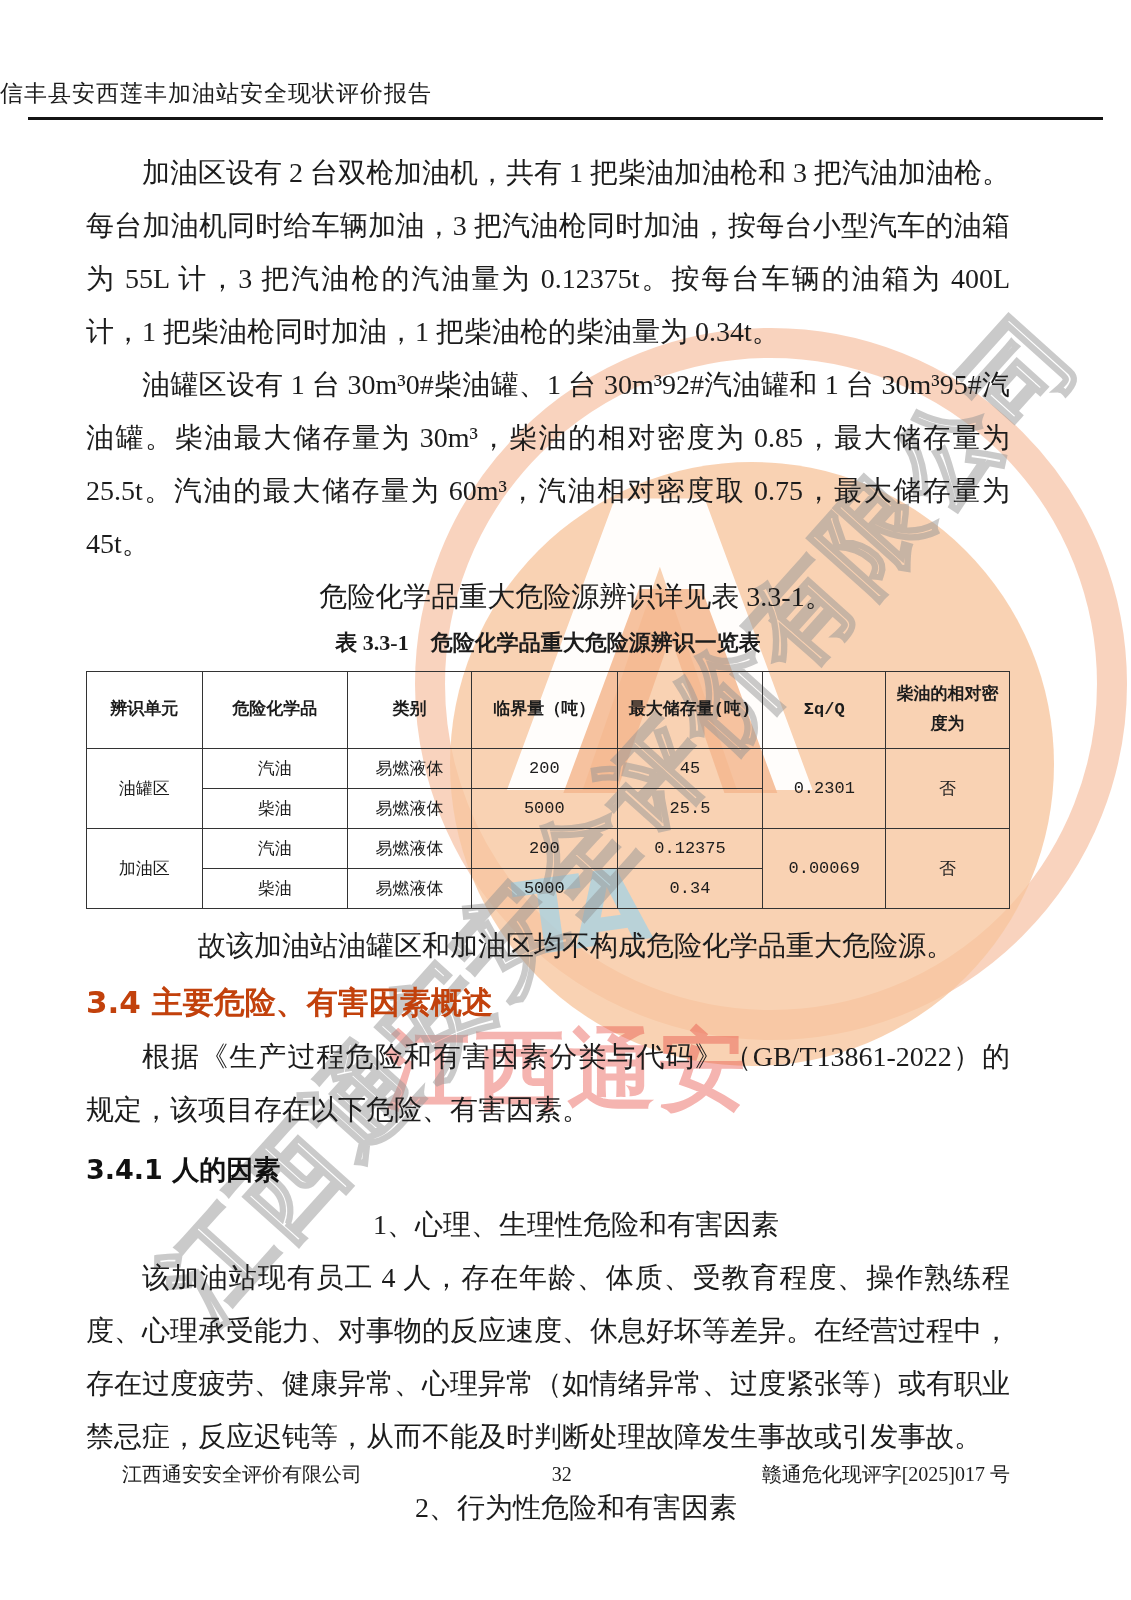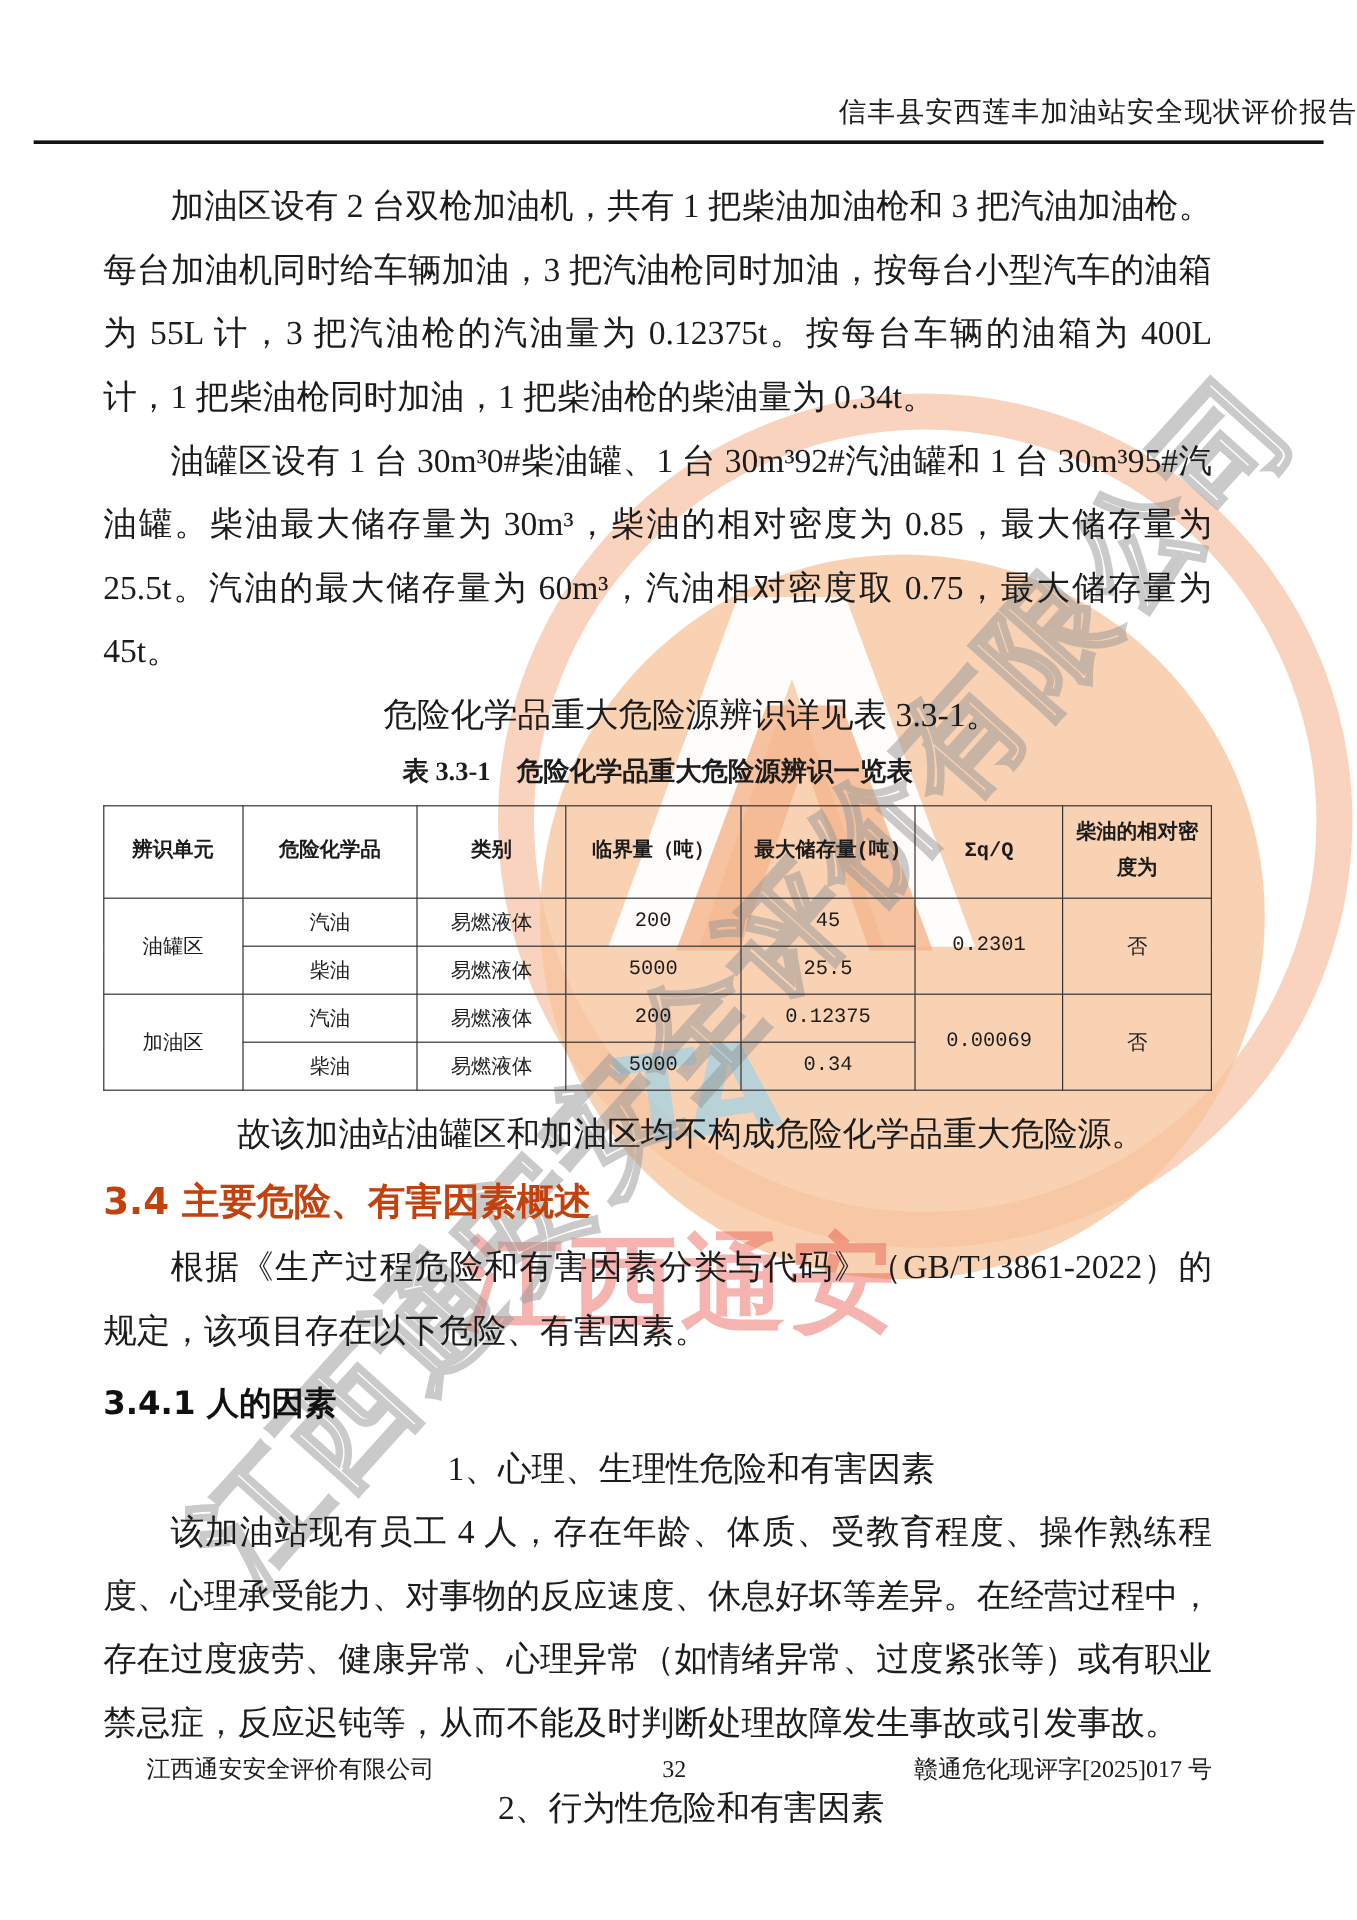--- a/index.html
+++ b/index.html
@@ -23,21 +23,21 @@
     font-size:102px; line-height:1; letter-spacing:-6px; color:rgba(158,210,232,0.7);
     transform:rotate(-8deg); }
   .wm-red { left:385px; top:1026px; font-family:"DejaVu Sans",sans-serif; font-weight:bold;
     font-size:88px; line-height:1; letter-spacing:3px; color:rgba(231,76,66,0.42); }
   .wm-diagonal { left:-80px; top:748px; width:1400px; text-align:center; white-space:nowrap;
     transform:rotate(-48deg); transform-origin:center;
     font-family:"DejaVu Sans",sans-serif; font-weight:bold; font-size:104px; line-height:1.3;
     letter-spacing:5px; color:transparent; -webkit-text-stroke:3px rgba(150,150,150,0.5); }
 
   
-  .header-title { position:relative; z-index:1; padding-top:78px; text-align:right;
+  .header-title { position:relative; z-index:1; padding-top:78px; text-align:left;
     font-size:23px; letter-spacing:1px; }
   .header-rule { position:relative; z-index:1; border-top:3px solid #141414; margin:8px 28px 0; }
 
   .content { position:relative; z-index:1; padding:26px 121px 0 86px; }
   .para { font-size:28px; line-height:53px; text-align:justify; text-indent:2em; margin:0; }
   .para.single { text-align:center; }
   .tbl-title { margin:6px 0 0; text-align:center; font-size:22px; font-weight:bold; line-height:28px; }
 
   table.idtable { width:100%; border-collapse:collapse; margin-top:14px; table-layout:fixed;
     font-size:17px;font-family:Liberation Mono, monospace; }

